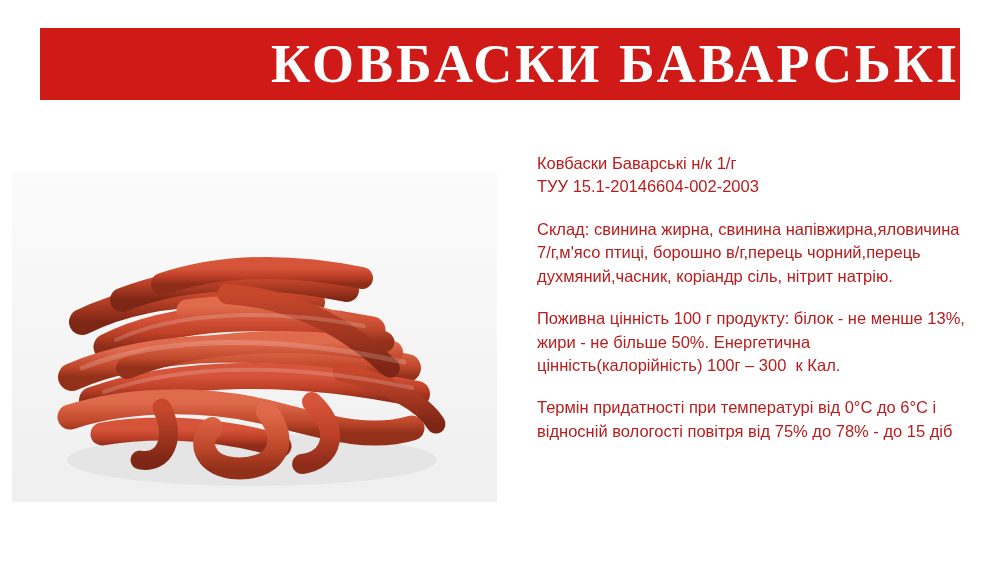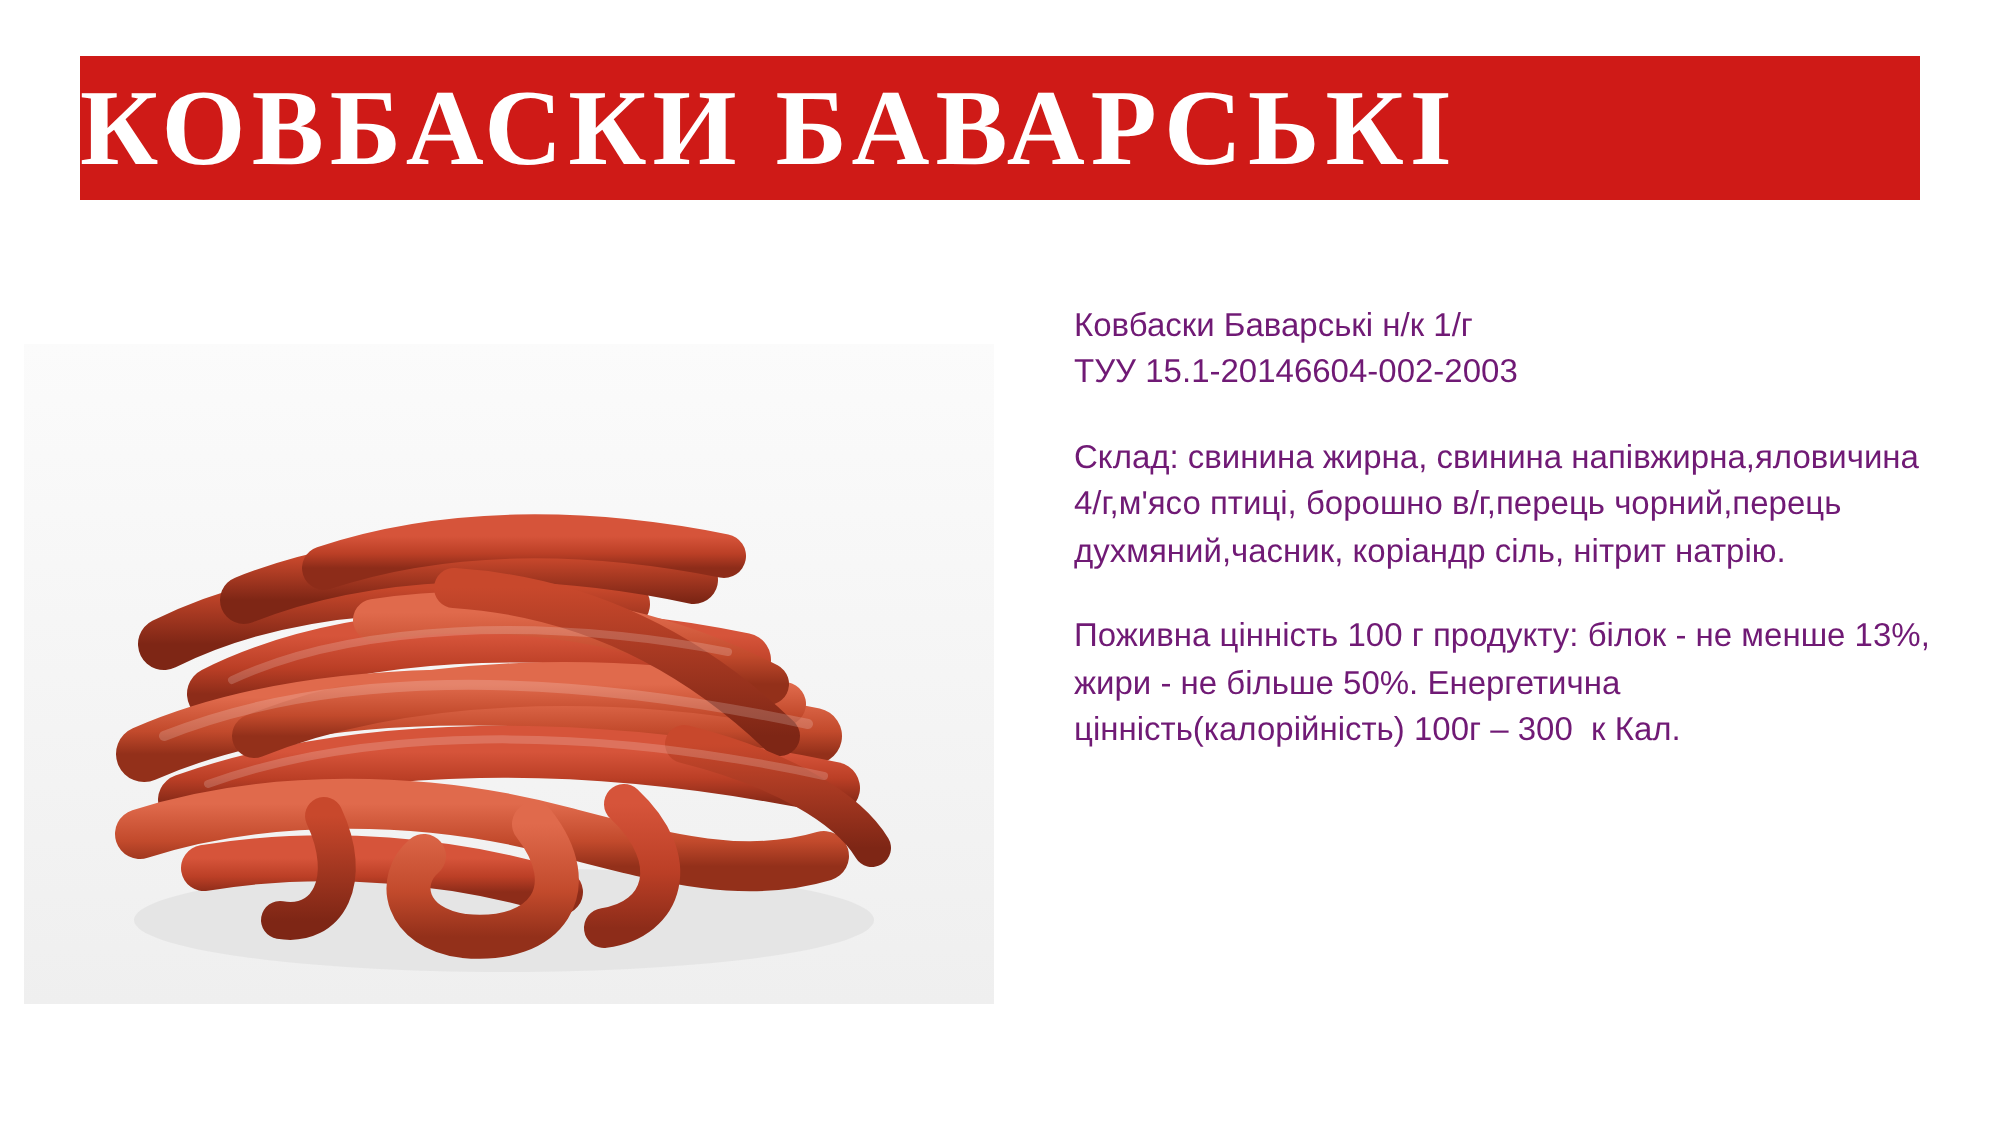--- a/index.html
+++ b/index.html
@@ -23,21 +23,21 @@
   
   .title-banner {
     position: absolute;
     left: 40px;
     top: 28px;
     width: 920px;
     height: 72px;
     background: #cf1a17;
     display: flex;
     align-items: center;
-    justify-content: flex-start;
+    justify-content: flex-end;
   }
   .title-text {
     font-family: "Liberation Serif", serif;
     font-weight: bold;
     font-size: 54px;
     line-height: 1;
     color: #ffffff;
     letter-spacing: 3px;
     white-space: nowrap;
   }
@@ -57,21 +57,21 @@
     width: 100%;
     height: 100%;
   }
 
   
   .text-col {
     position: absolute;
     left: 537px;
     top: 152px;
     width: 440px;
-    color: #701a75;
+    color: #b91c1c;
     font-size: 16.5px;
     line-height: 1.42;
   }
   .para {
     margin: 0 0 19px 0;
     white-space: pre-wrap;
   }
   .para:last-child {
     margin-bottom: 0;
   }
@@ -136,17 +136,18 @@
         <path d="M70,196 C150,164 260,162 392,190" stroke-width="5"></path>
         <path d="M92,220 C170,192 280,190 400,216" stroke-width="4"></path>
         <path d="M104,168 C164,140 258,136 352,154" stroke-width="4"></path>
       </g>
     </svg>
   </div>
 
   <div class="text-col">
     <p class="para">Ковбаски Баварські н/к 1/г
 ТУУ 15.1-20146604-002-2003</p>
-    <p class="para">Склад: свинина жирна, свинина напівжирна,яловичина 4/г,м'ясо птиці, борошно в/г,перець чорний,перець духмяний,часник, коріандр сіль, нітрит натрію.</p>
+    <p class="para">Склад: свинина жирна, свинина напівжирна,яловичина 7/г,м'ясо птиці, борошно в/г,перець чорний,перець духмяний,часник, коріандр сіль, нітрит натрію.</p>
     <p class="para">Поживна цінність 100 г продукту: білок - не менше 13%, жири - не більше 50%. Енергетична цінність(калорійність) 100г – 300  к Кал.</p>
+    <p class="para">Термін придатності при температурі від 0°С до 6°С і відносній вологості повітря від 75% до 78% - до 15 діб</p>
   </div>
 
 </div>
 
 </body></html>

